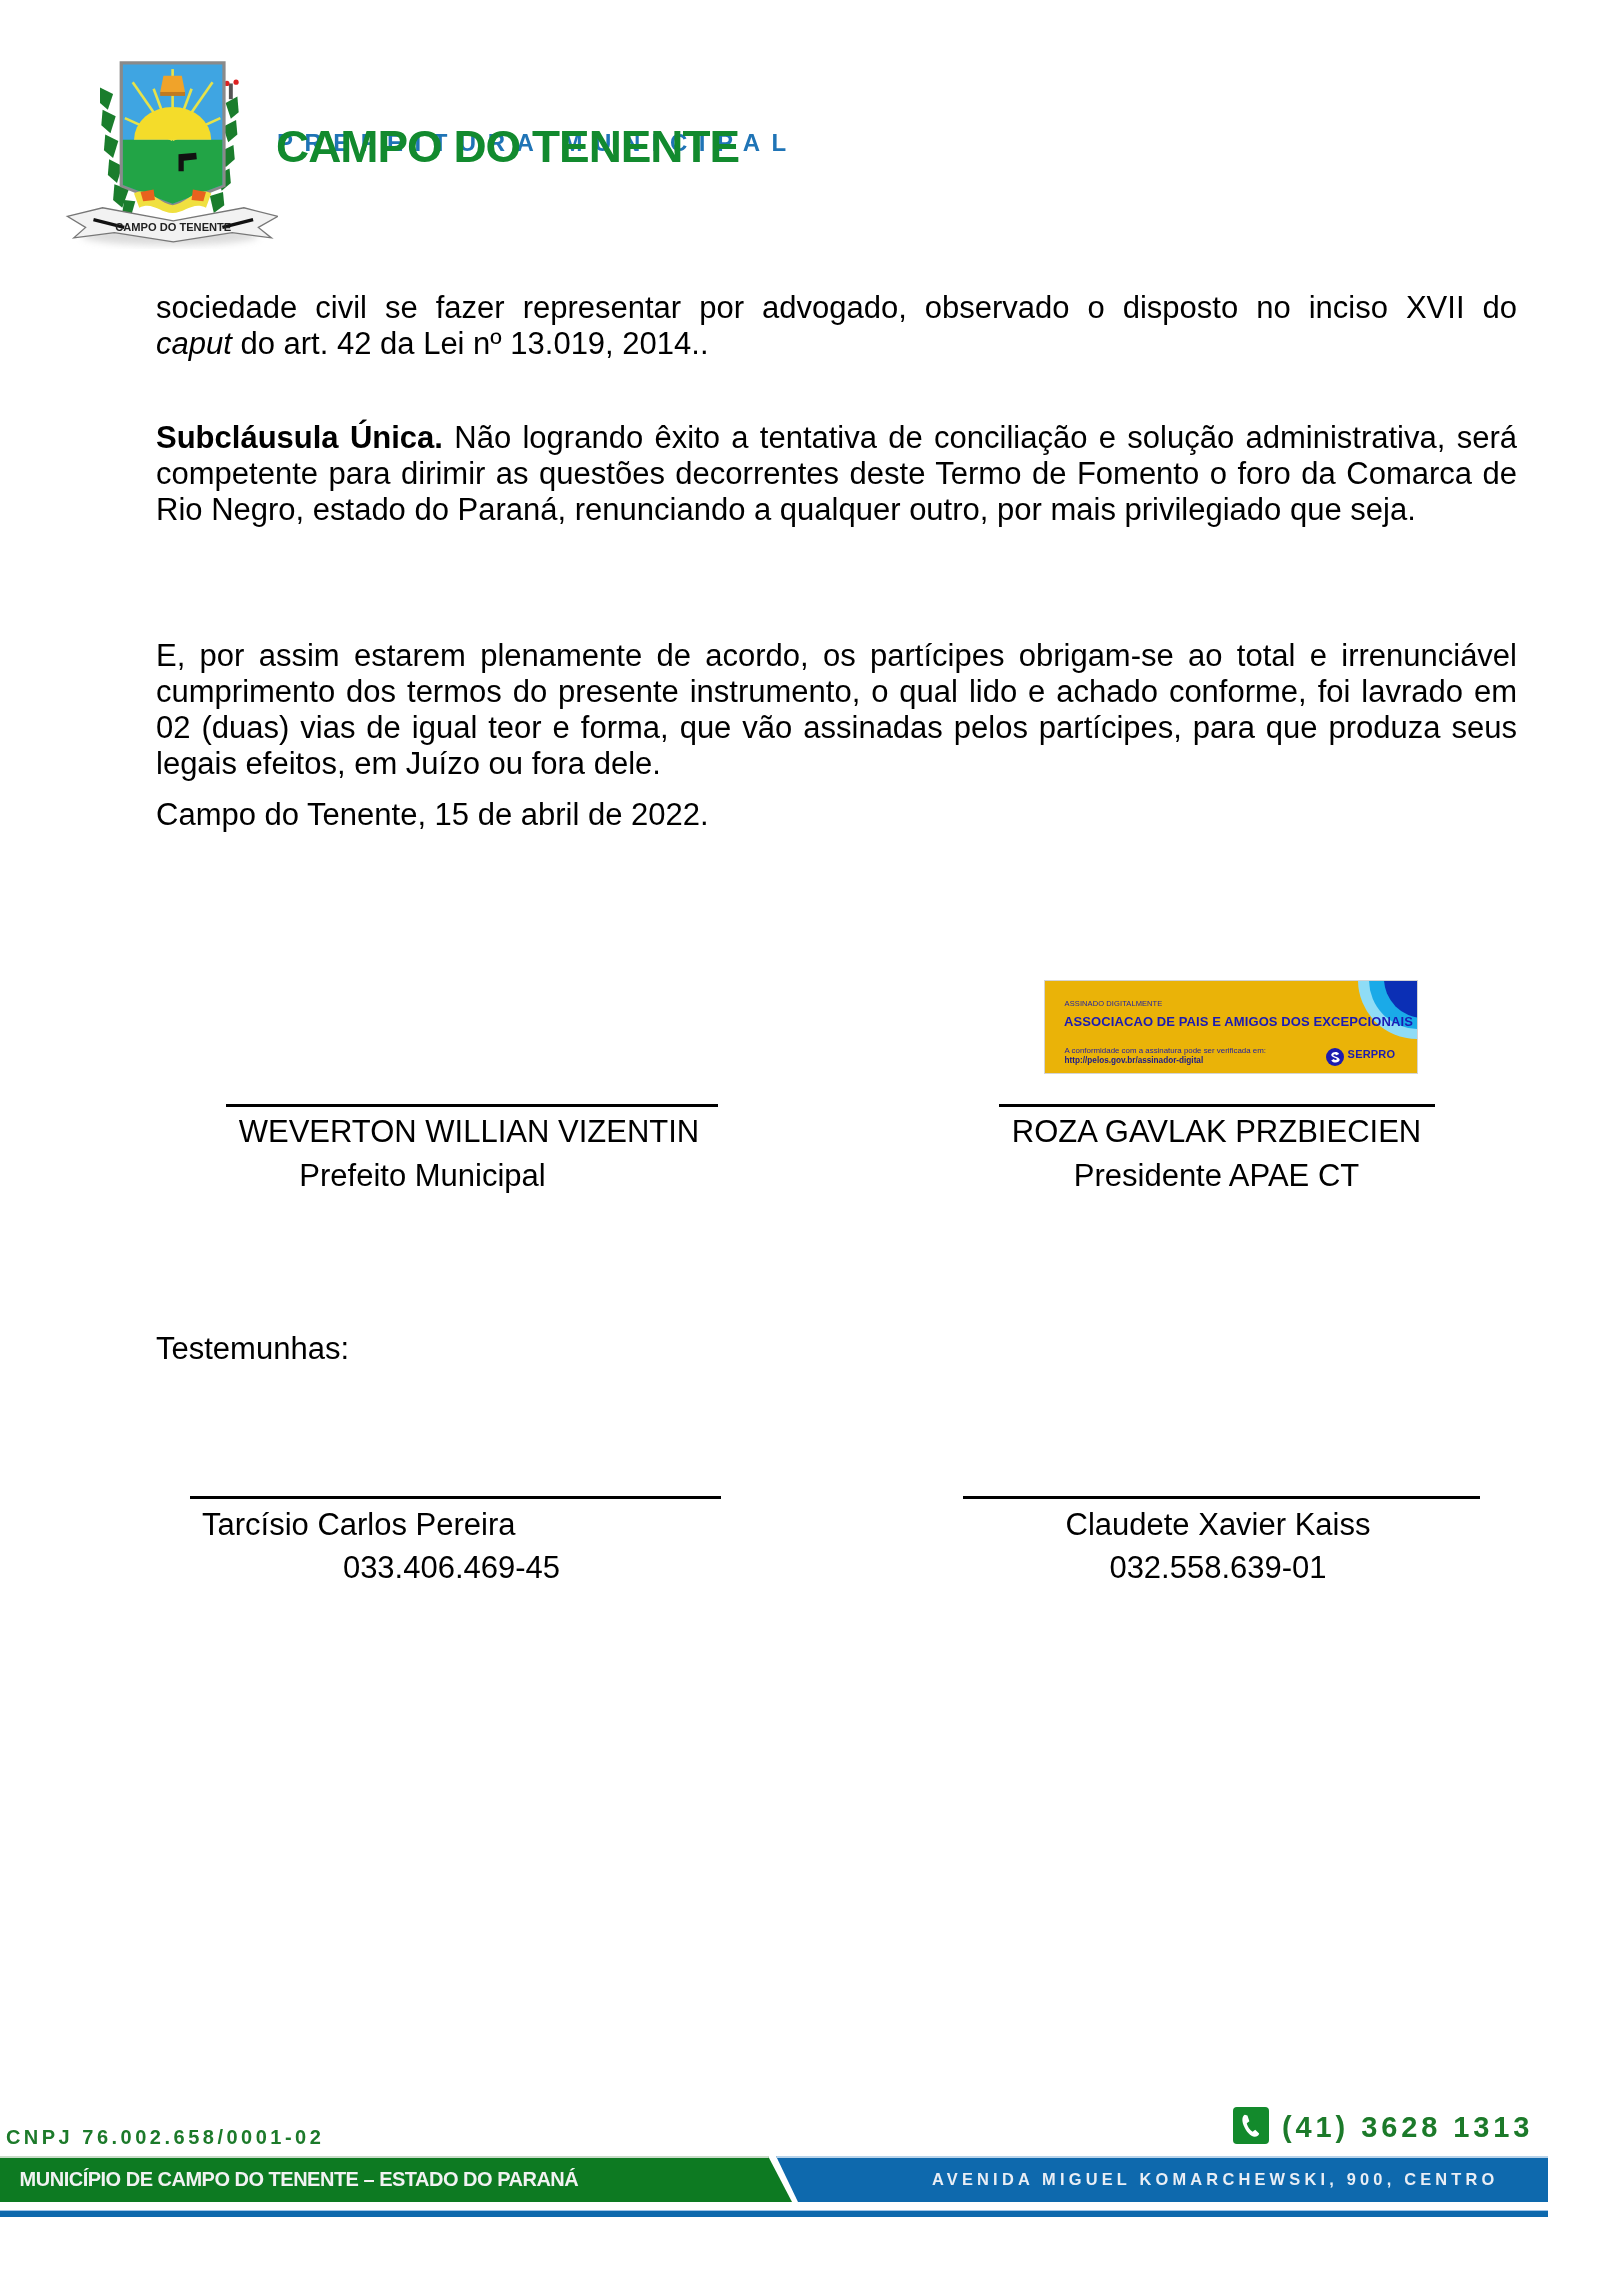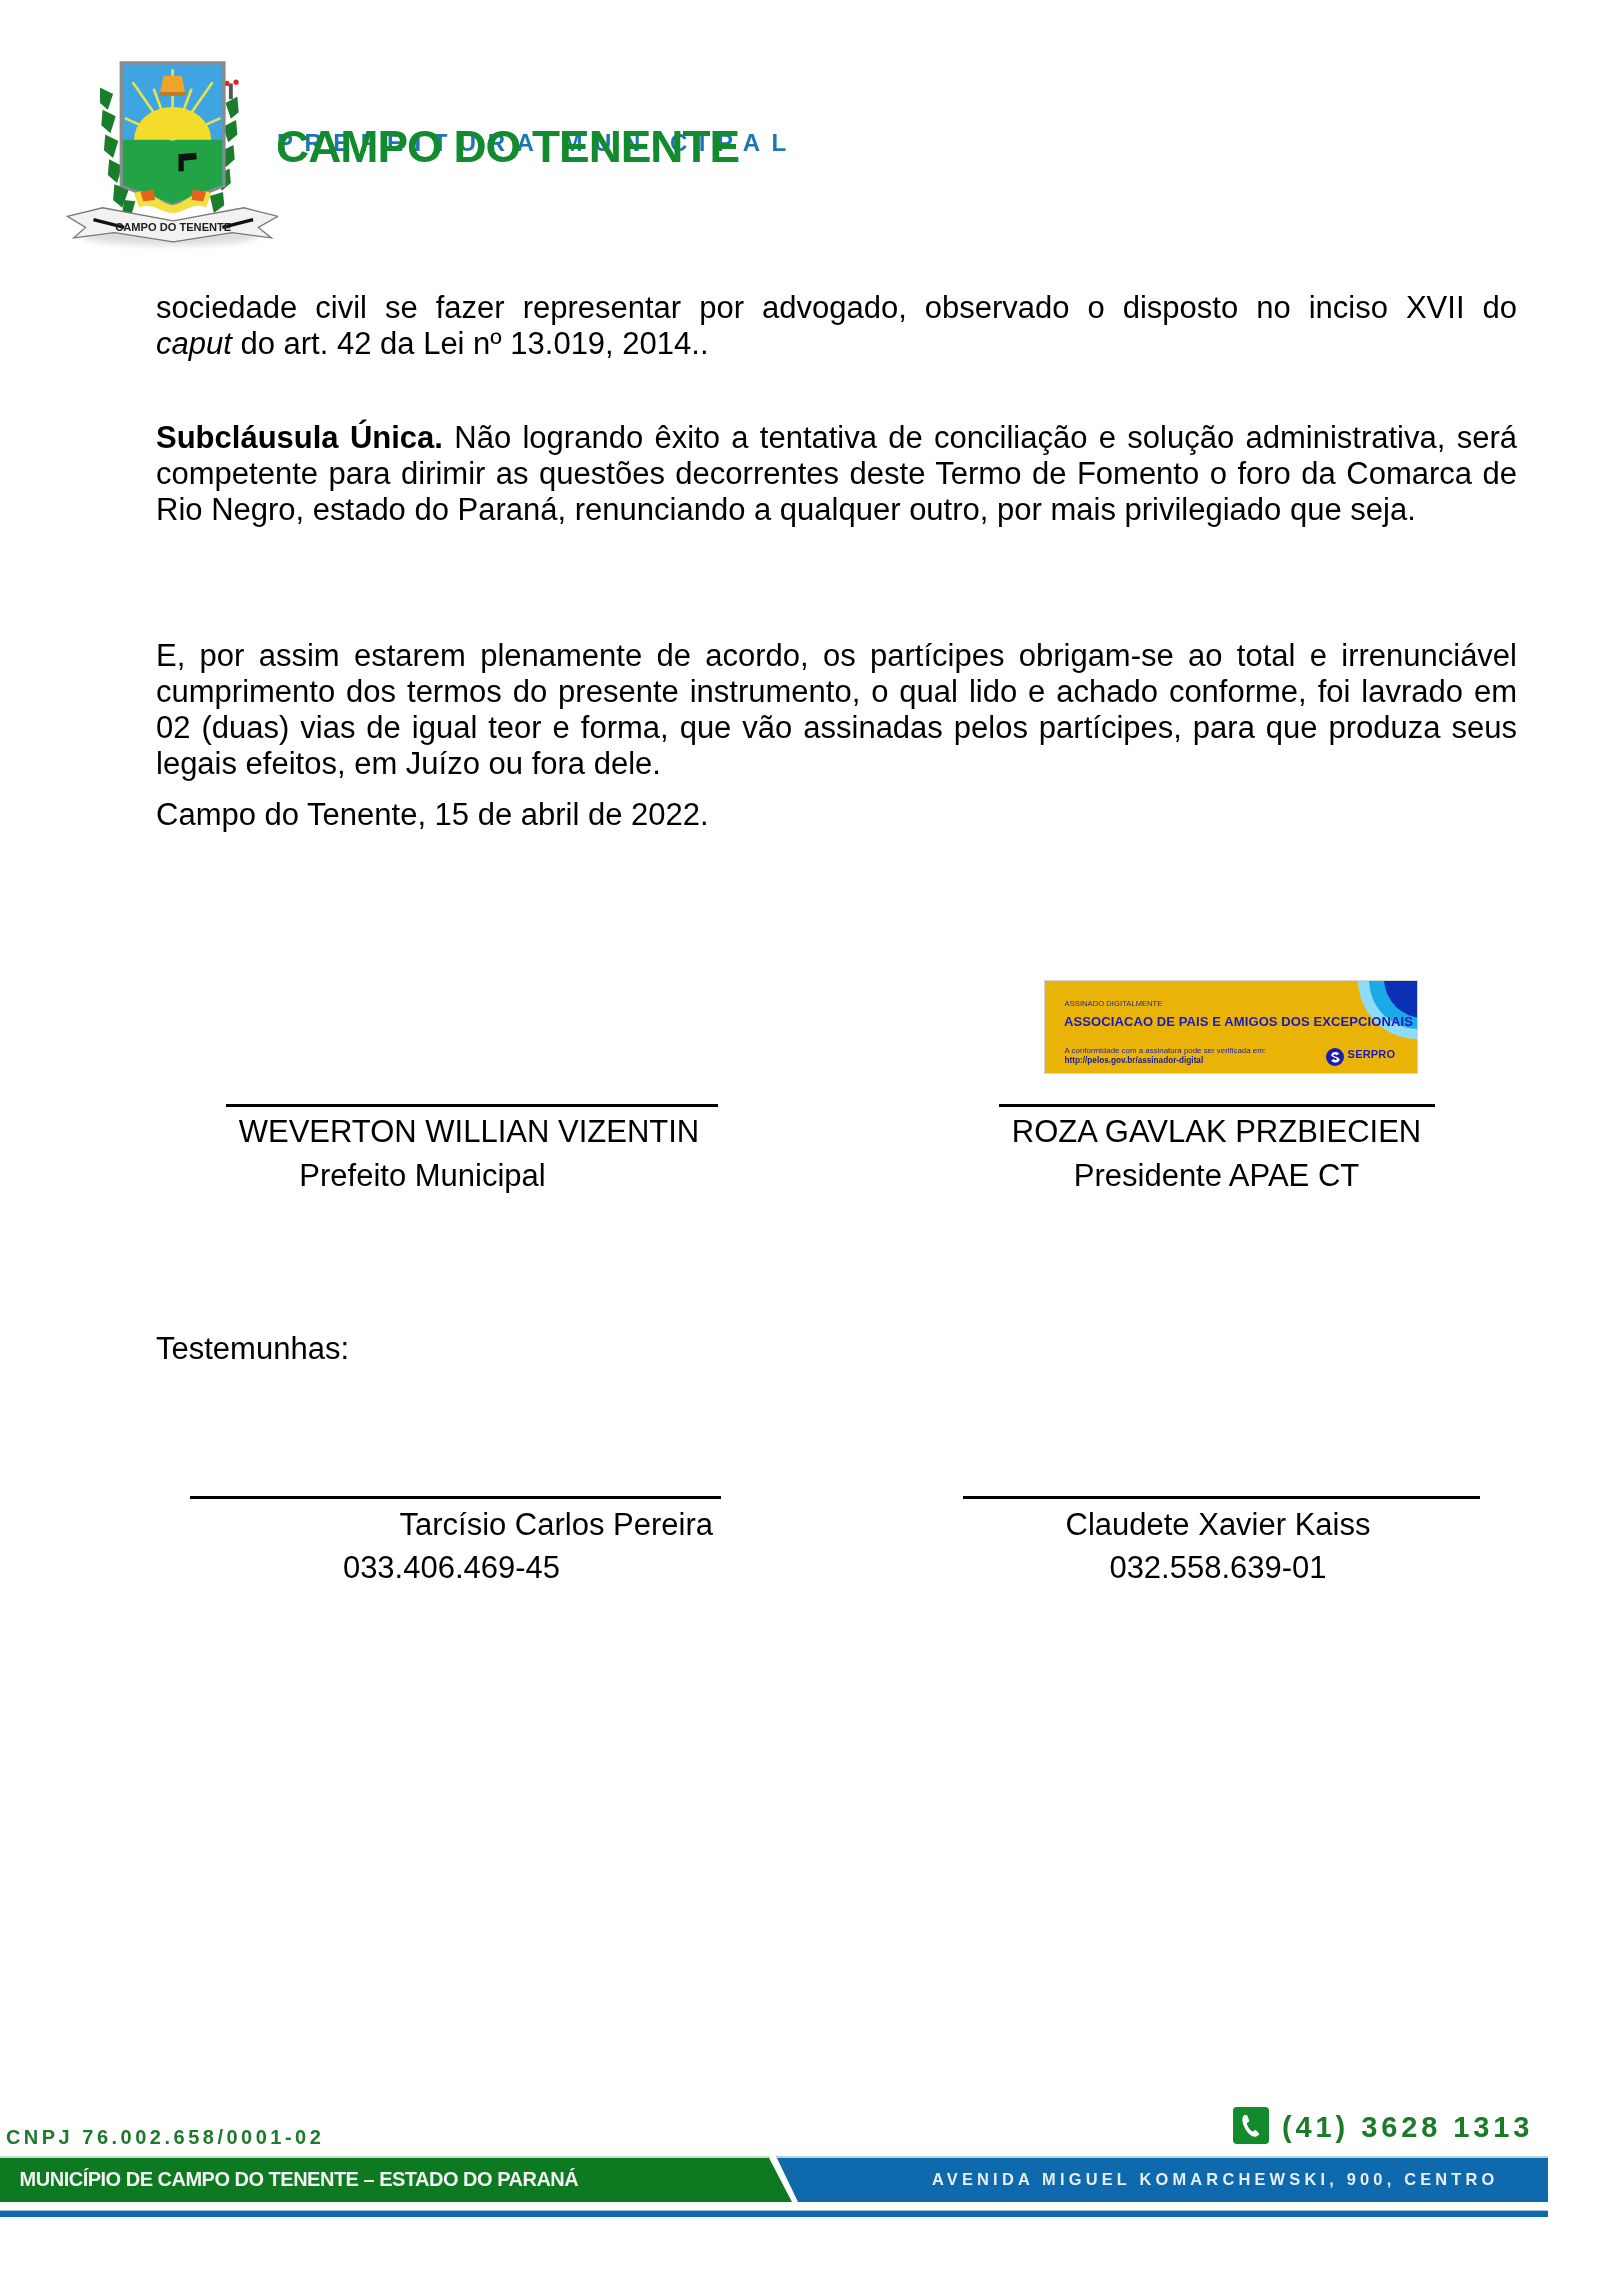--- a/index.html
+++ b/index.html
@@ -153,21 +153,21 @@
 <div class="abs sig-text" style="left:226px; top:1114px; width:486px; text-align:center;">WEVERTON WILLIAN VIZENTIN</div>
 <div class="abs sig-text" style="left:226px; top:1158px; width:393px; text-align:center;">Prefeito Municipal</div>
 
 <div class="abs sig-line" style="left:999px; top:1104px; width:436px;"></div>
 <div class="abs sig-text" style="left:999px; top:1114px; width:435px; text-align:center;">ROZA GAVLAK PRZBIECIEN</div>
 <div class="abs sig-text" style="left:999px; top:1158px; width:435px; text-align:center;">Presidente APAE CT</div>
 
 <div class="abs sig-text" style="left:156px; top:1331px;">Testemunhas:</div>
 
 <div class="abs sig-line" style="left:190px; top:1496px; width:531px;"></div>
-<div class="abs sig-text" style="left:190px; top:1507px; width:523px; text-align:right;">Tarcísio Carlos Pereira</div>
+<div class="abs sig-text" style="left:202px; top:1507px; width:523px; text-align:left;">Tarcísio Carlos Pereira</div>
 <div class="abs sig-text" style="left:190px; top:1550px; width:523px; text-align:center;">033.406.469-45</div>
 
 <div class="abs sig-line" style="left:963px; top:1496px; width:517px;"></div>
 <div class="abs sig-text" style="left:963px; top:1507px; width:510px; text-align:center;">Claudete Xavier Kaiss</div>
 <div class="abs sig-text" style="left:963px; top:1550px; width:510px; text-align:center;">032.558.639-01</div>
 
 <div class="abs f-cnpj">CNPJ 76.002.658/0001-02</div>
 <div class="abs f-phone-icon">
   <svg width="36" height="37" viewBox="0 0 55 57">
       <path d="M18 12 C14 14 13 20 16 28 C20 38 27 45 33 46 C37 46 40 44 40 41 L34 35 L30 38 C26 36 22 30 21 25 L25 22 L22 13 Z" fill="#fff"></path>

